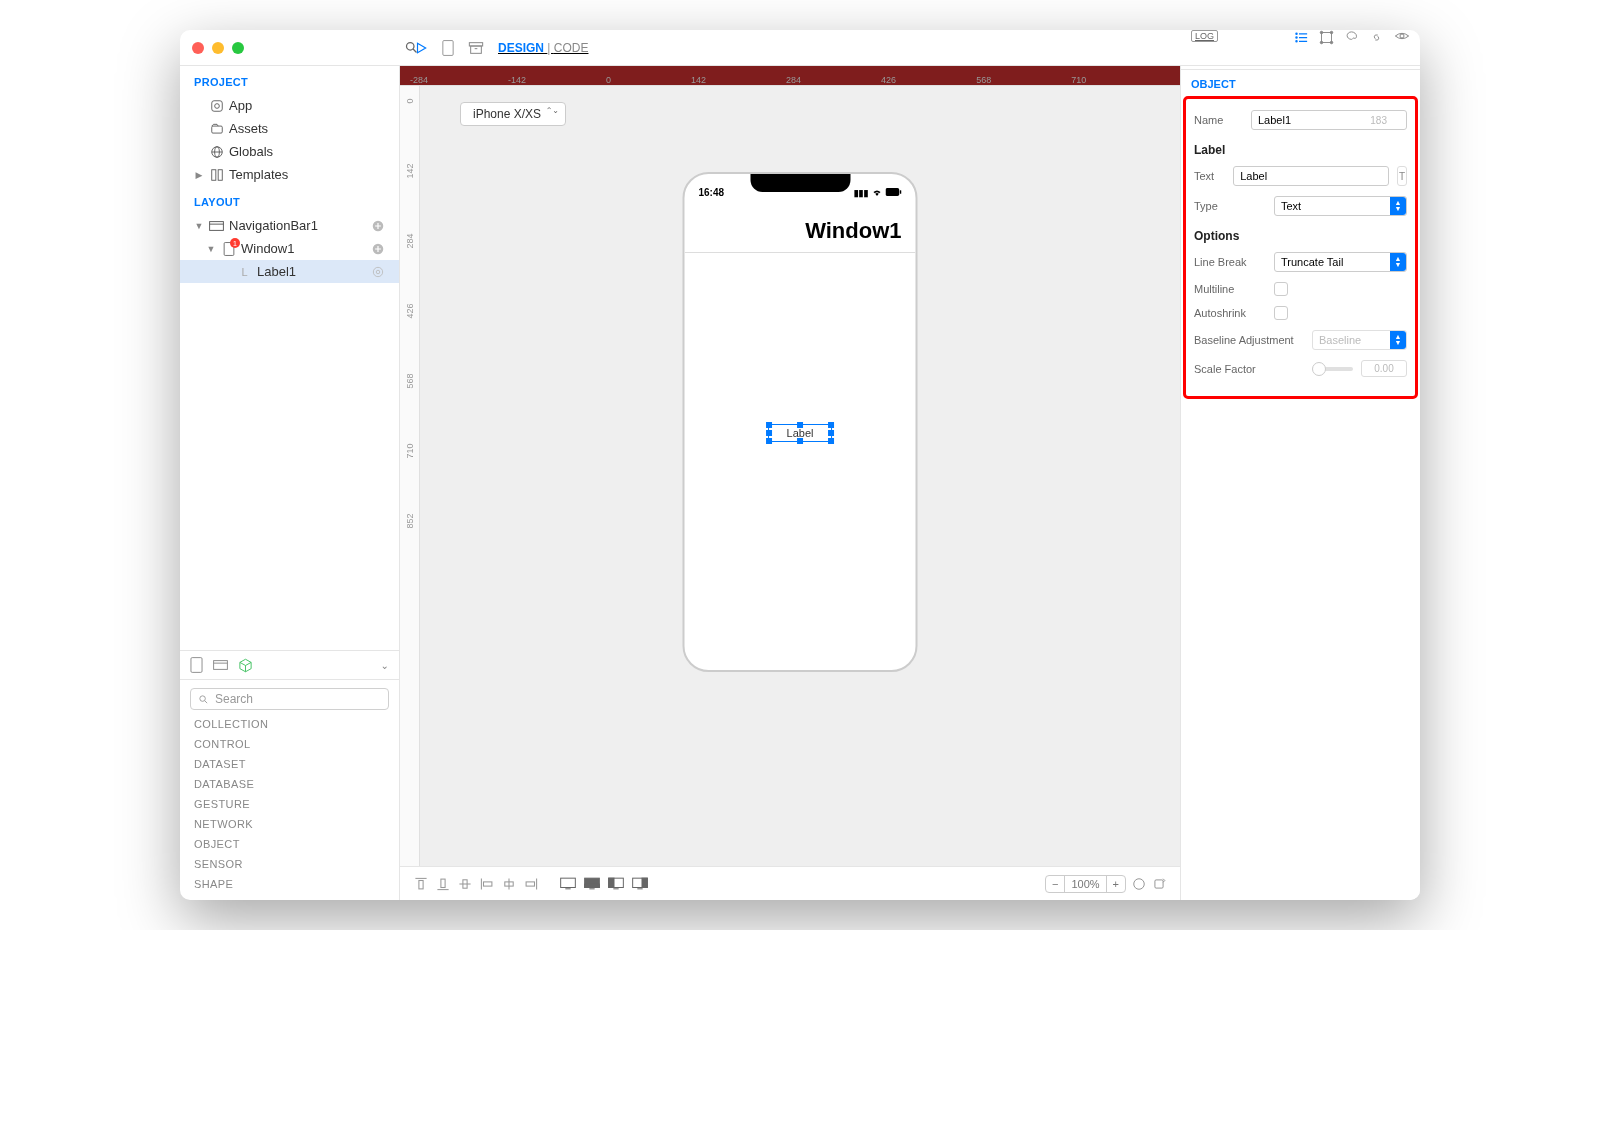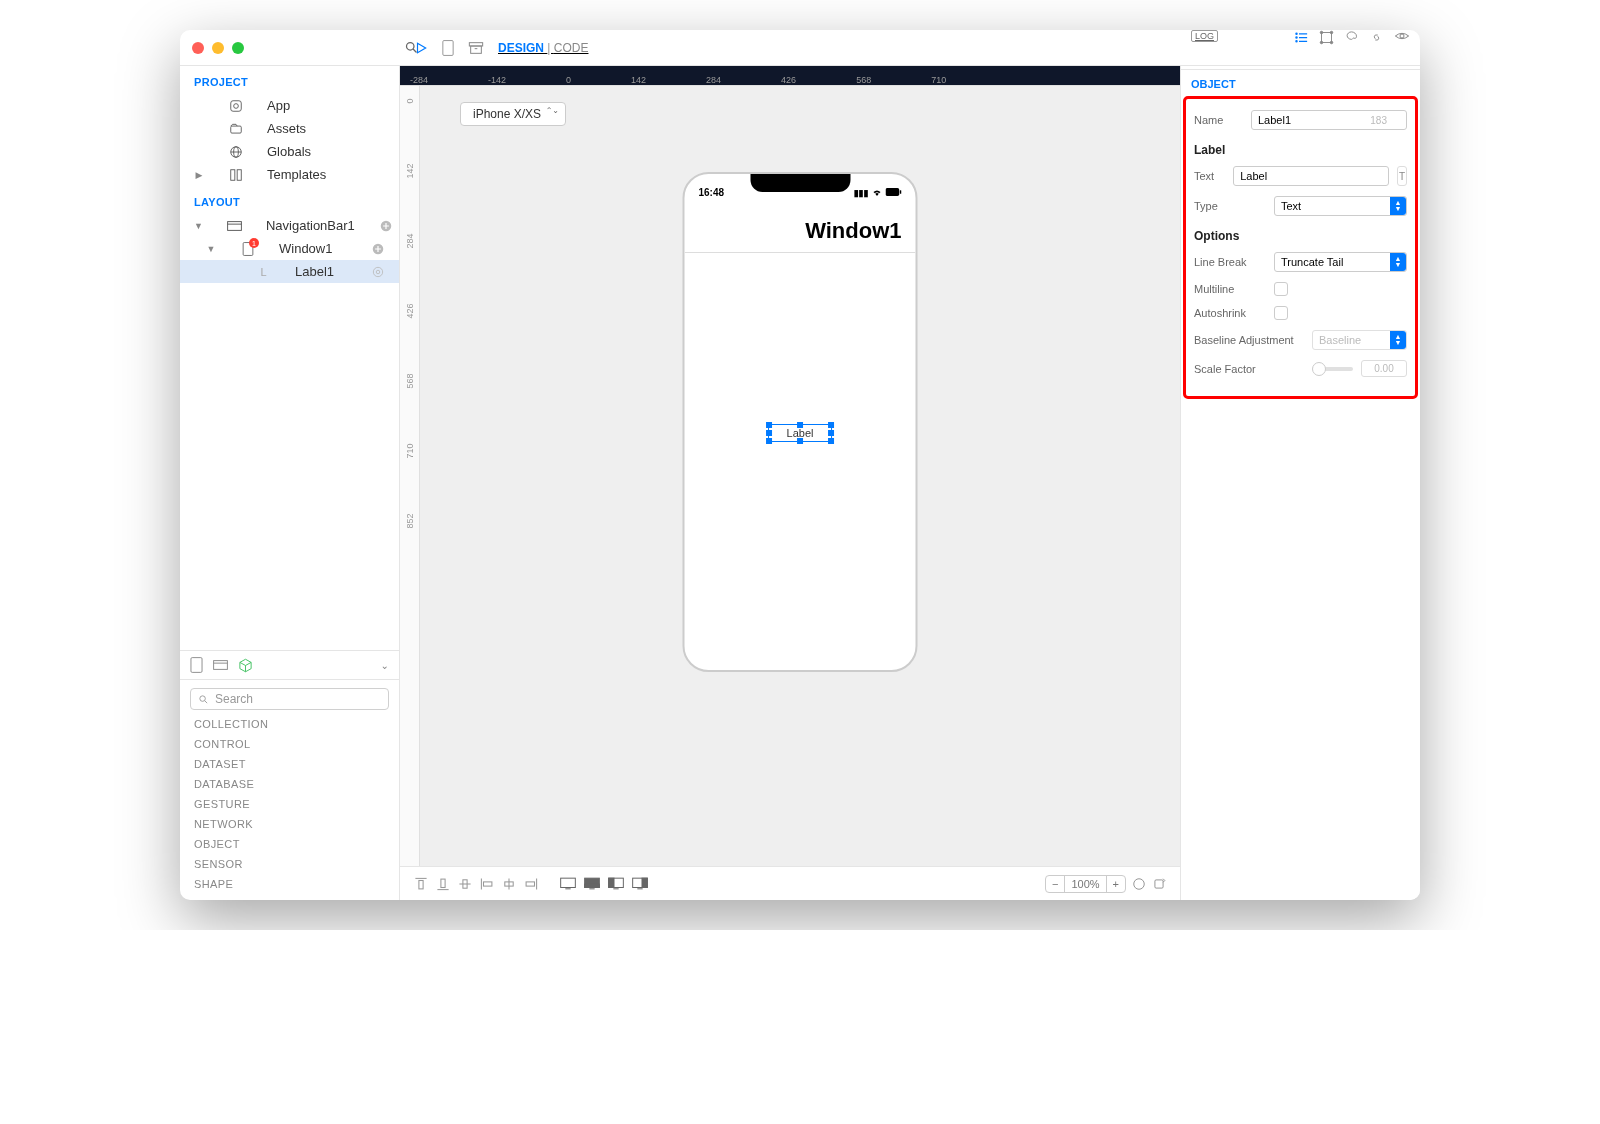--- a/index.html
+++ b/index.html
@@ -24,21 +24,21 @@
 .traffic .g { background: #28c840; }
 .titlebar .search { margin-left: auto; color: #666; }
 
 .body { flex: 1; display: flex; min-height: 0; }
 .sidebar {
   width: 220px; border-right: 1px solid #e5e5e5;
   display: flex; flex-direction: column; font-size: 13px;
 }
 .section-h { color: #007aff; font-size: 11px; font-weight: 600; padding: 10px 14px 6px; letter-spacing: 0.3px; }
 .tree-item {
-  display: flex; align-items: center; gap: 24px;
+  display: flex; align-items: center; gap: 5px;
   padding: 4px 14px; color: #333; cursor: default;
 }
 .tree-item.sel { background: #dce8f8; }
 .tree-item .disc { width: 10px; color: #888; font-size: 9px; display: inline-flex; justify-content: center;}
 .tree-item .ico { width: 15px; height: 15px; display: inline-flex; align-items: center; justify-content: center; color: #555; }
 .tree-item .plus { margin-left: auto; color: #aaa; }
 .indent1 { padding-left: 26px; }
 .indent2 { padding-left: 42px; }
 .badge { position: absolute; width:10px; height:10px; background:#ff3b30; border-radius:50%; font-size:7px; color:#fff; display:flex; align-items:center; justify-content:center; top:-3px; right:-4px;}
 
@@ -65,23 +65,23 @@
   flex-shrink: 0; margin-top: -36px; 
 }
 .ctb-left { display:flex; gap:14px; align-items:center; }
 .ctb-left svg, .ctb-left .ico { color:#666; }
 .ctb-title { flex:1; text-align:center; color:#555; font-size:13px; }
 .ctb-right { font-size:12px;text-decoration:underline; }
 .ctb-right .design { color:#007aff; font-weight:600; }
 .ctb-right .code { color:#888; }
 
 .ruler {
-  height: 20px; background: #0f172a; border-bottom: 1px solid #e0e0e0;
+  height: 20px; background: #7f1d1d; border-bottom: 1px solid #e0e0e0;
   font-size: 9px; color: #999; display: flex; align-items: flex-end;
-  padding: 0 10px; gap: 60px; flex-shrink:0;
+  padding: 0 10px; gap: 80px; flex-shrink:0;
   position: relative; overflow:hidden;
 }
 .ruler span { flex-shrink:0; }
 
 .canvas-wrap { flex:1; display:flex; position:relative; min-height:0;}
 .vruler {
   width: 20px; background: #fafafa; border-right: 1px solid #e0e0e0;
   font-size: 9px; color: #999; display:flex; flex-direction:column;
   align-items:center; gap:60px; padding:10px 0; flex-shrink:0;
 }

